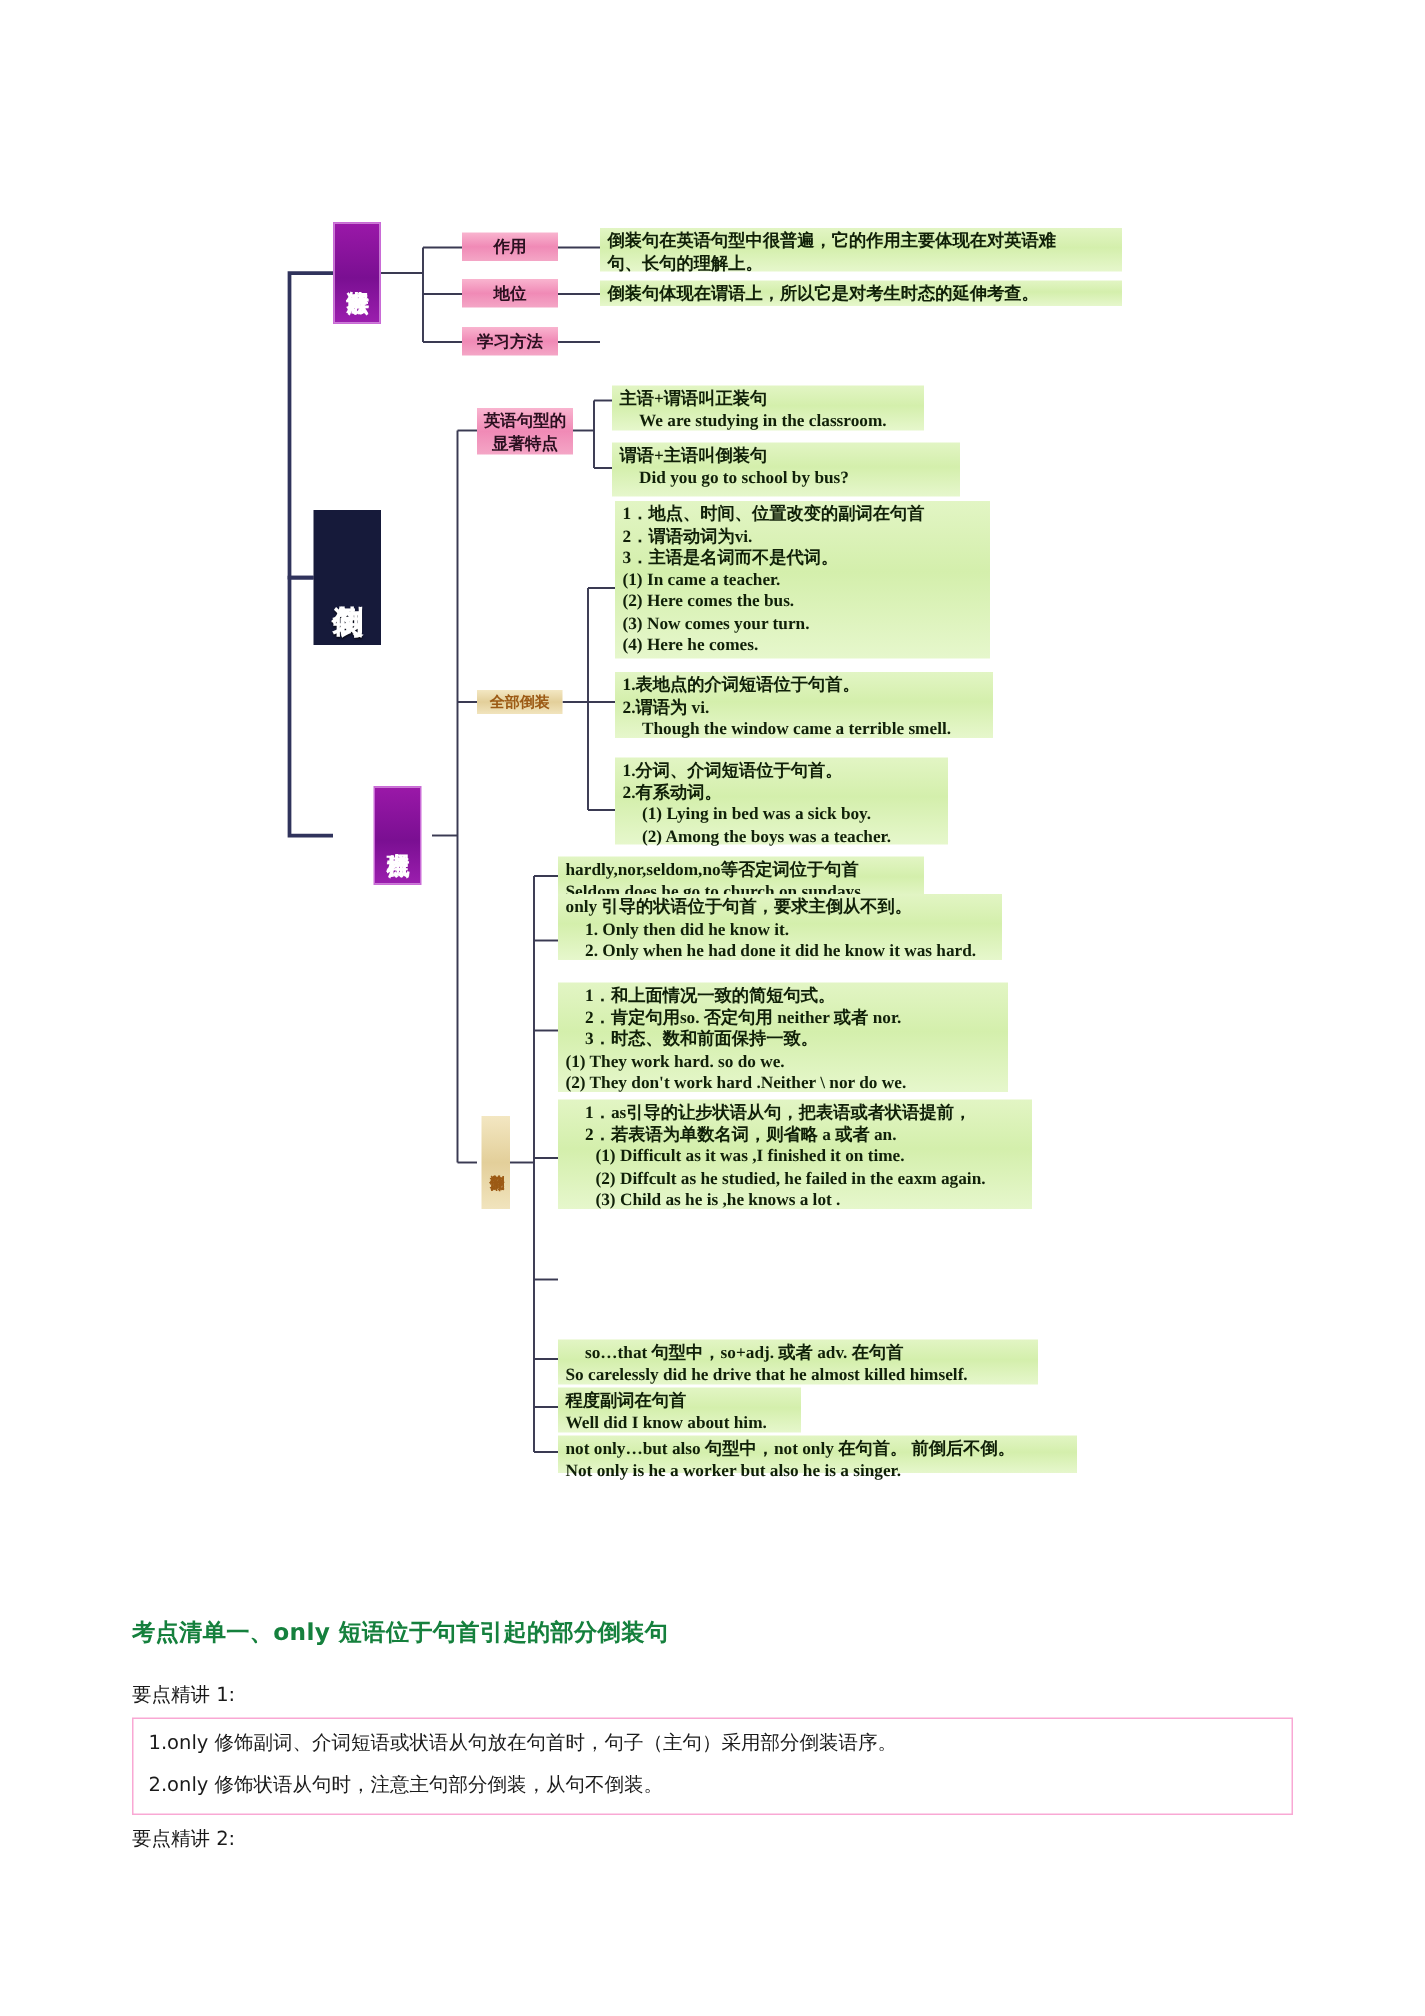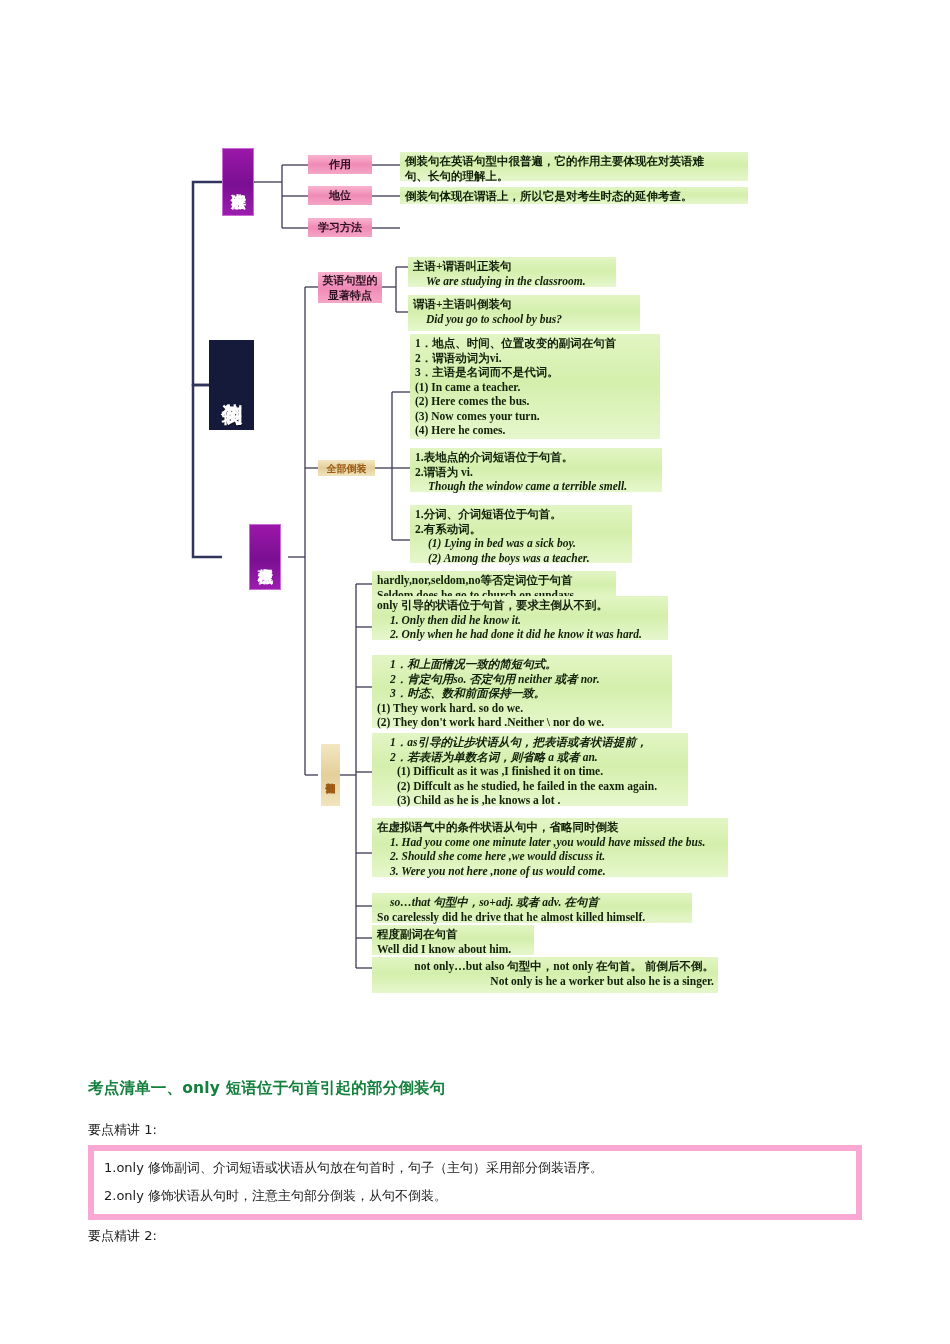--- a/index.html
+++ b/index.html
@@ -94,42 +94,42 @@
     color:#102008;
     font-family:"Liberation Serif","DejaVu Serif",serif;
     font-size:11.5px;
     line-height:14.5px;
     padding:2px 4px 2px 5px;
     box-sizing:border-box;
     font-weight:bold;
   }
   .green-box .ln{display:block;white-space:nowrap;}
   .green-box .ln.en{font-weight:bold;}
-  .green-box .ln.ind{padding-left:13px;font-style:italic;}
+  .green-box .ln.ind{padding-left:13px;}
   .green-box .ln.ind2{padding-left:20px;}
 
   
   .doc{position:absolute;left:0;top:1010px;width:950px;}
   .doc-inner{padding:0 88px;}
   .sec-heading{
     color:#15803d;
     font-family:"DejaVu Sans","Liberation Sans",sans-serif;
     font-weight:bold;
     font-size:15.5px;
     margin:68px 0 0 0;
     letter-spacing:.2px;
   }
   .sub-label{
     font-family:"DejaVu Sans","Liberation Sans",sans-serif;
     font-size:13px;
     color:#1a1a1a;
     margin:22px 0 6px 0;
   }
   .rule-box{
-    border:6px solid #f9a8d4;
+    border:1px solid #f9a8d4;
     padding:7px 10px 8px 10px;
     box-sizing:border-box;
   }
   .rule-box p{
     margin:0 0 8px 0;
     font-family:"DejaVu Sans","Liberation Sans",sans-serif;
     font-size:13px;
     line-height:20px;
     color:#1a1a1a;
   }
@@ -269,38 +269,32 @@
     </div>
 
     <div class="green-box" style="left:372px;top:733px;width:316px;height:73px;">
       <span class="ln ind">1．as引导的让步状语从句，把表语或者状语提前，</span>
       <span class="ln ind">2．若表语为单数名词，则省略 a 或者 an.</span>
       <span class="ln en ind2">(1) Difficult as it was ,I finished it on time.</span>
       <span class="ln en ind2">(2) Diffcult as he studied, he failed in the eaxm again.</span>
       <span class="ln en ind2">(3) Child as he is ,he knows a lot .</span>
     </div>
 
-    <div class="green-box" style="left:372px;top:818px;width:356px;height:59px;">
-      <span class="ln">在虚拟语气中的条件状语从句中，省略同时倒装</span>
-      <span class="ln en ind">1.  Had you come one minute later ,you would have missed the bus.</span>
-      <span class="ln en ind">2.  Should she come here ,we would discuss it.</span>
-      <span class="ln en ind">3.  Were you not here ,none of  us would come.</span>
-    </div>
 
     <div class="green-box" style="left:372px;top:893px;width:320px;height:30px;">
       <span class="ln ind">so…that 句型中，so+adj. 或者 adv. 在句首</span>
       <span class="ln en">So carelessly did he drive that he almost killed himself.</span>
     </div>
 
     <div class="green-box" style="left:372px;top:925px;width:162px;height:30px;">
       <span class="ln">程度副词在句首</span>
       <span class="ln en">Well did I know about him.</span>
     </div>
 
-    <div class="green-box" style="left:372px;top:957px;width:346px;height:36px;text-align:right;">
+    <div class="green-box" style="left:372px;top:957px;width:346px;height:25px;">
       <span class="ln">not only…but also  句型中，not only 在句首。 前倒后不倒。</span>
       <span class="ln en">Not only is  he  a worker but also he is a singer.</span>
     </div>
   </div>
 
   <div class="doc">
     <div class="doc-inner">
       <div class="sec-heading">考点清单一、only 短语位于句首引起的部分倒装句</div>
 
       <div class="sub-label">要点精讲 1:</div>

